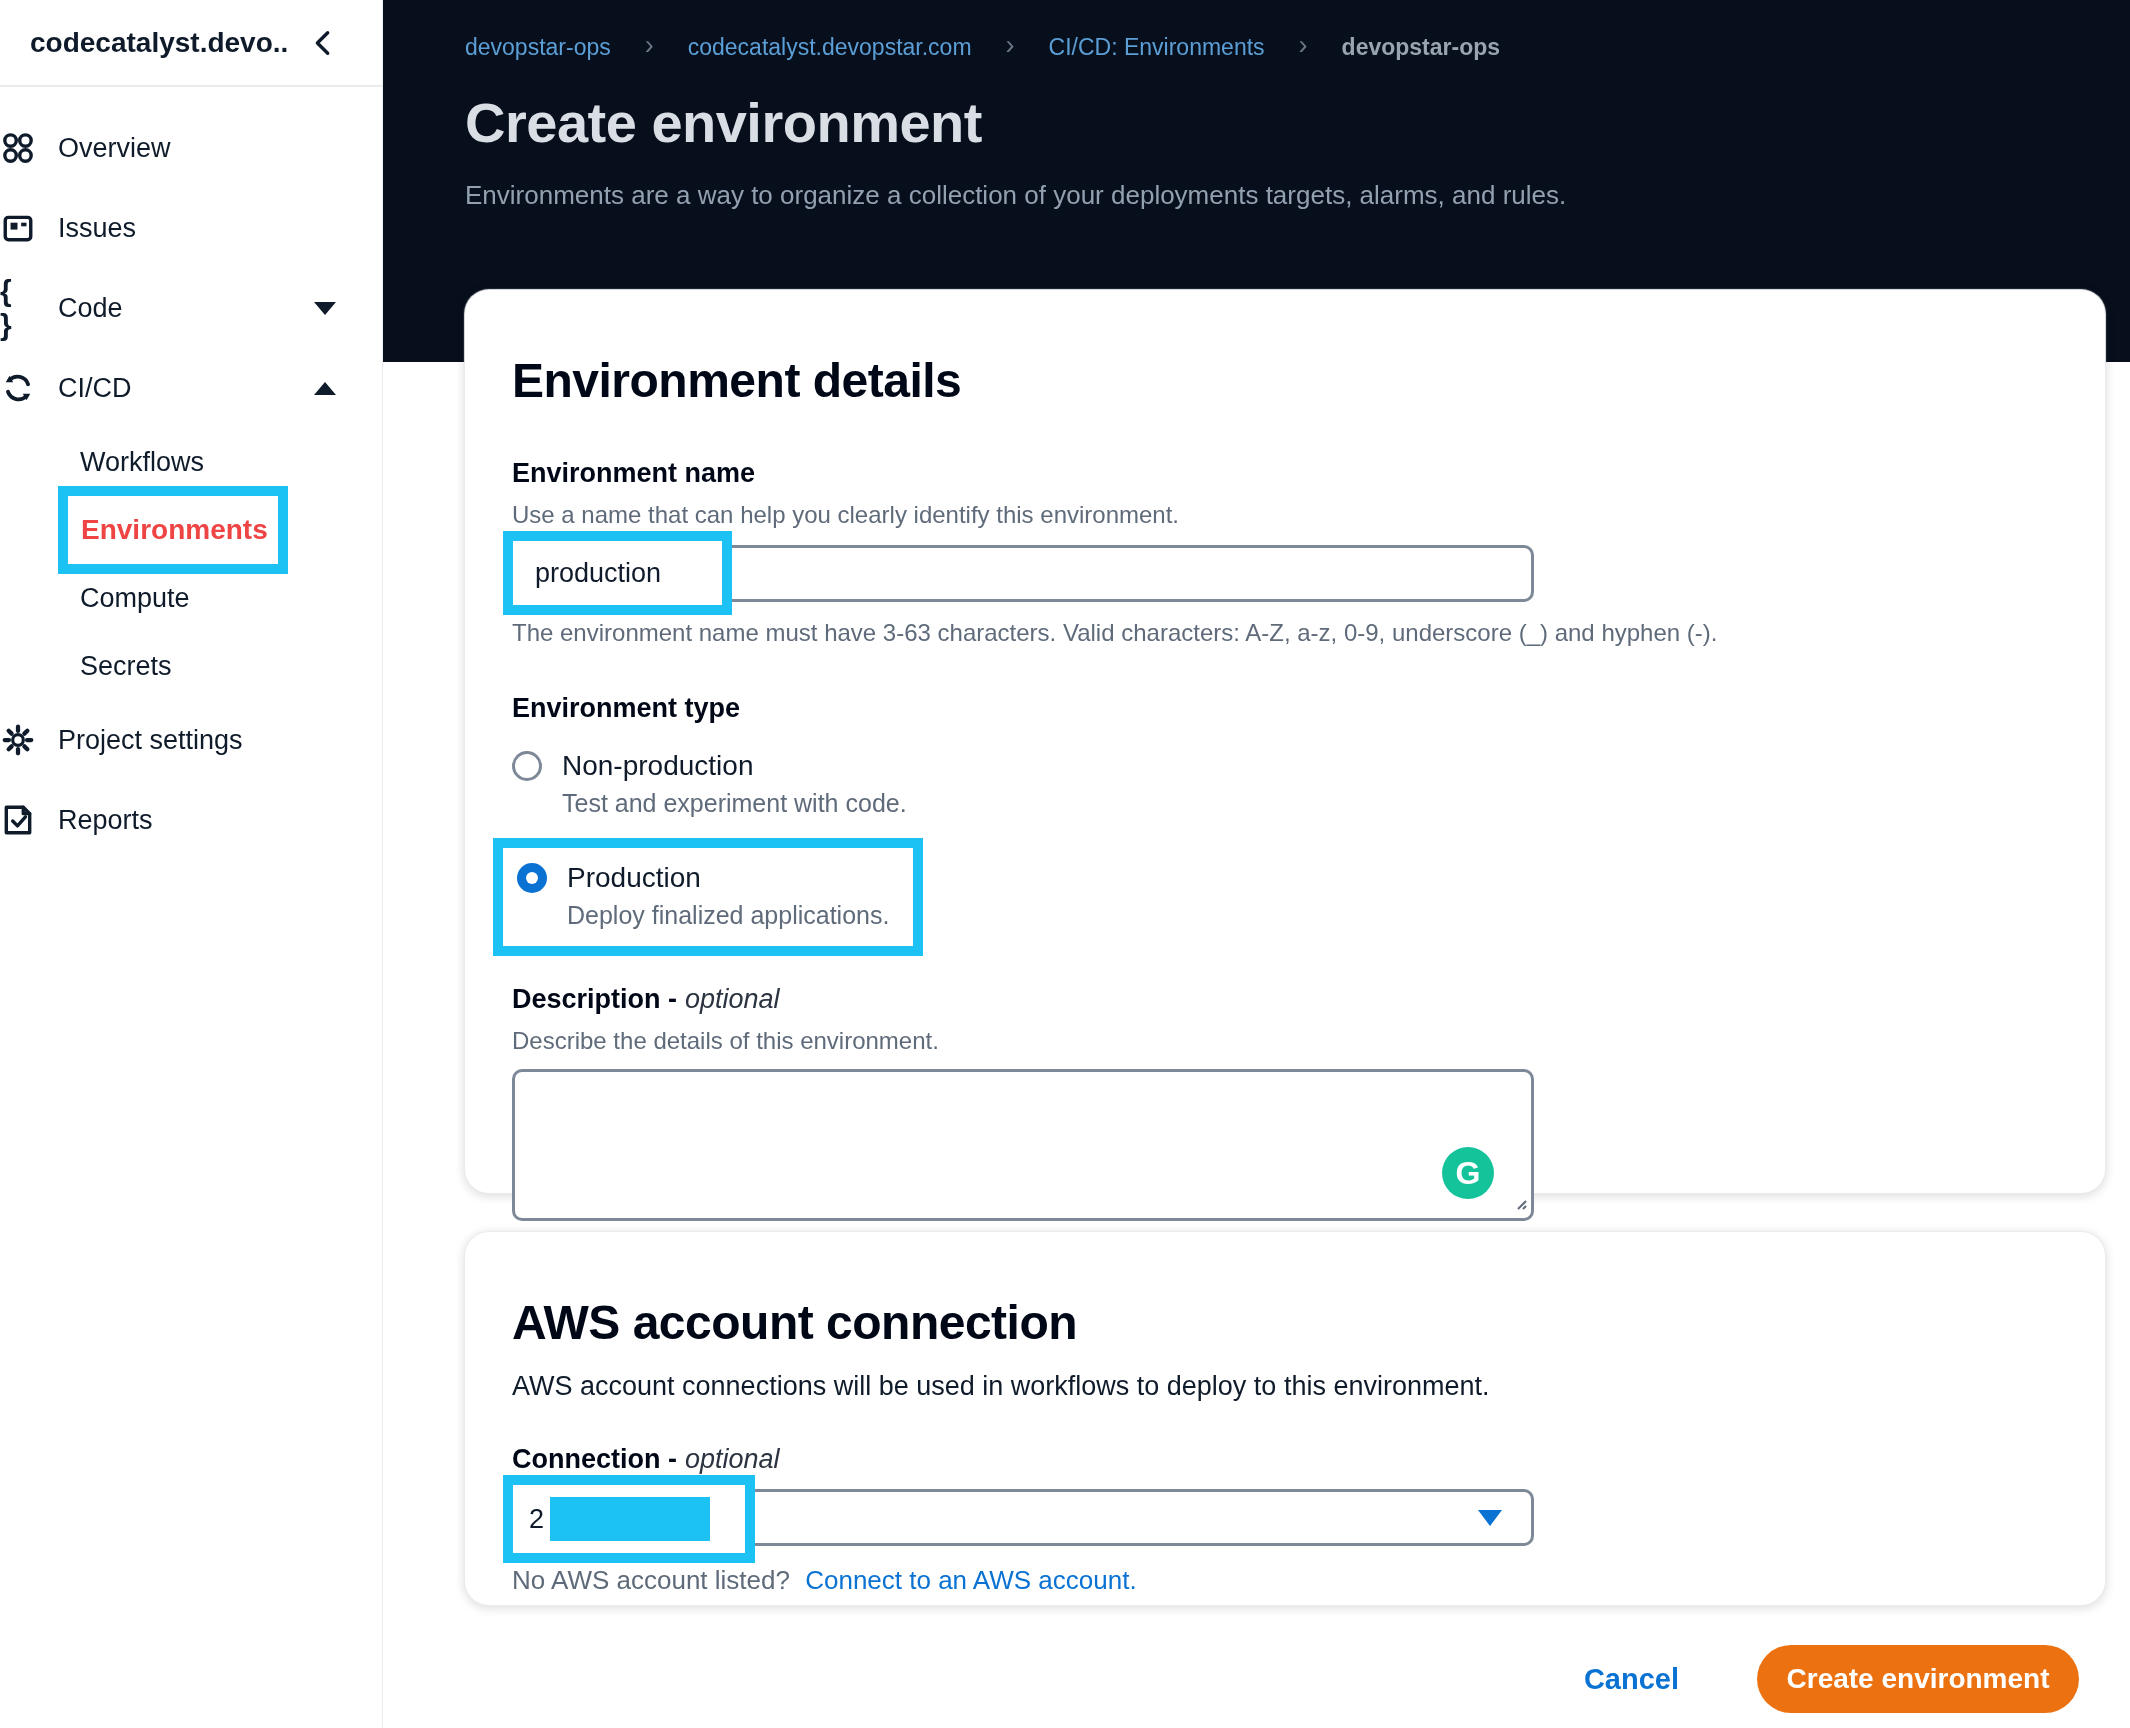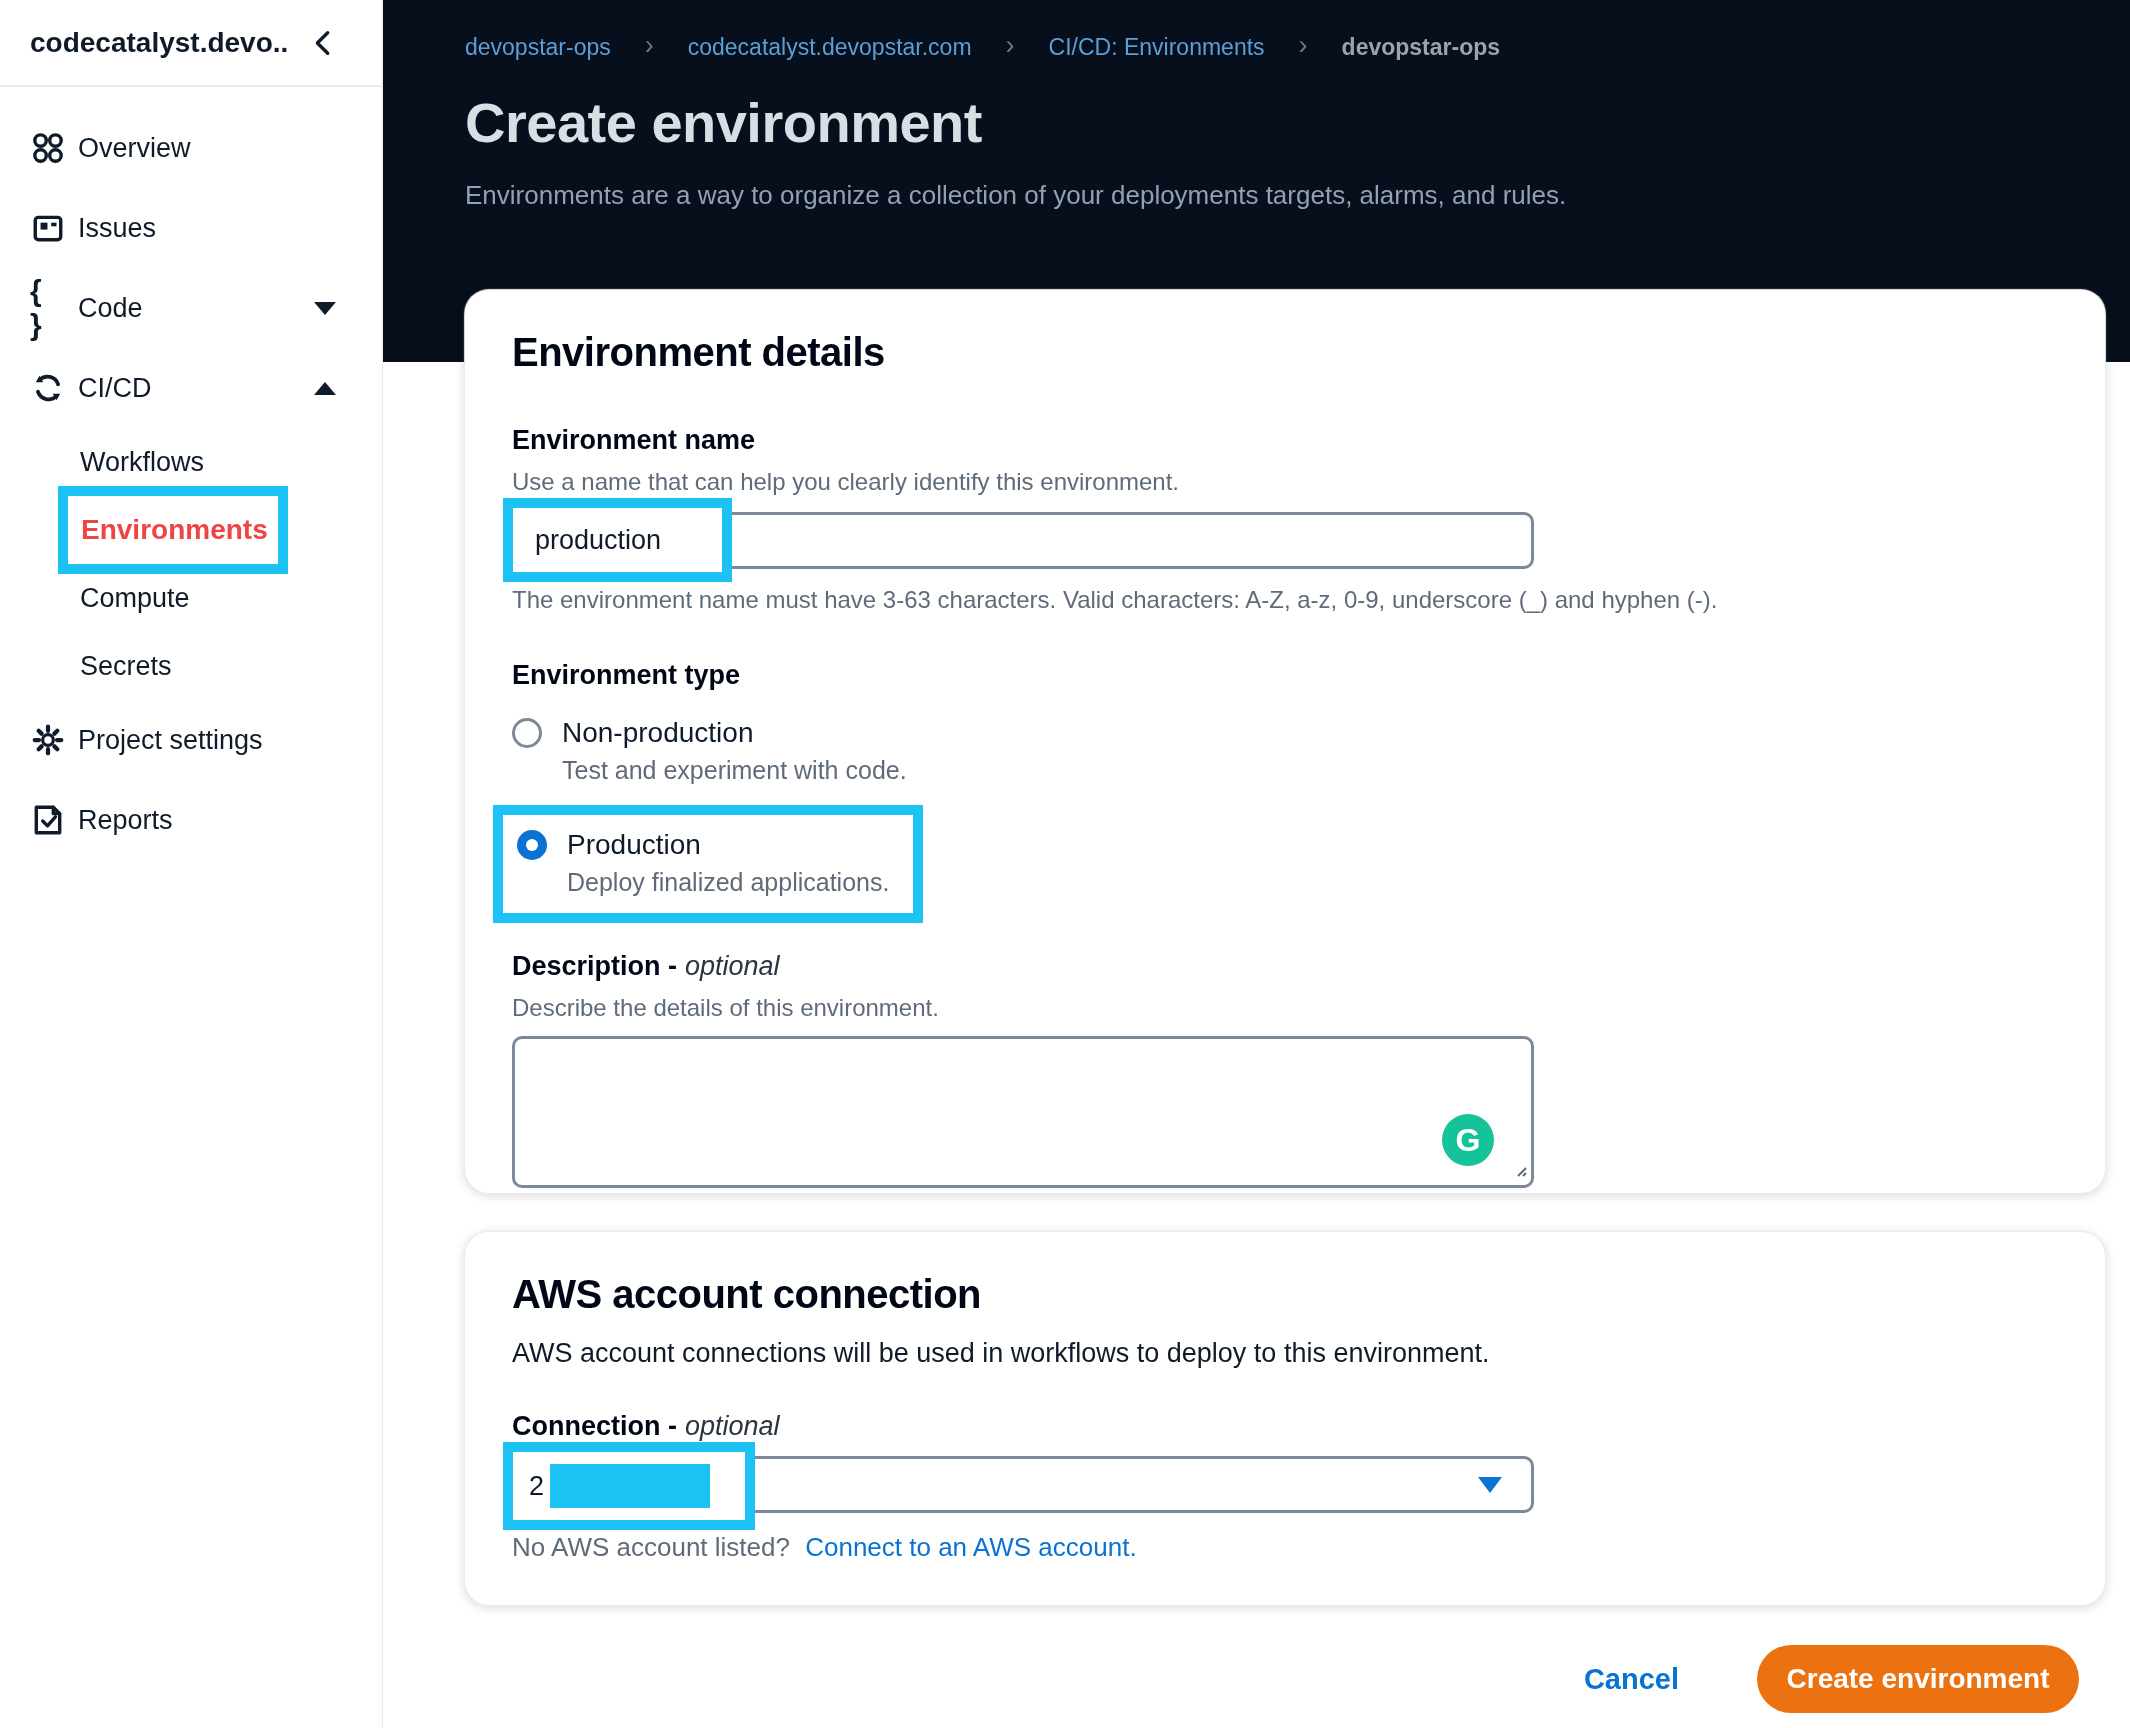--- a/index.html
+++ b/index.html
@@ -22,22 +22,22 @@
     display:flex; align-items:center; justify-content:space-between;
     padding:0 42px 0 30px;
   }
   .project-title {
     font-size:28px; font-weight:800; color:#0f1b2a;
     white-space:nowrap; overflow:hidden; max-width:260px;
   }
   .collapse-btn { width:32px; height:32px; cursor:pointer; display:flex; align-items:center; }
   .nav { padding-top:21px; }
   .nav-item {
-    height:80px; display:flex; align-items:center; gap:12px;
-    padding-left:30px; font-size:27px; color:#0f1b2a; cursor:pointer;
+    height:80px; display:flex; align-items:center; gap:22px;
+    font-size:27px; color:#0f1b2a; cursor:pointer;
   }
   .nav-item .nav-icon { width:36px; height:36px; flex:0 0 36px; display:flex; align-items:center; justify-content:center; }
   .braces { font-size:30px; font-weight:700; letter-spacing:2px; color:#0f1b2a; }
   .caret { margin-left:auto; margin-right:46px; width:0; height:0; }
   .caret-down { border-left:11px solid transparent; border-right:11px solid transparent; border-top:13px solid #0f1b2a; }
   .caret-up { border-left:11px solid transparent; border-right:11px solid transparent; border-bottom:13px solid #0f1b2a; }
   .subnav-item {
     height:68px; display:flex; align-items:center;
     padding-left:80px; font-size:27px; color:#0f1b2a; cursor:pointer;
   }
@@ -65,21 +65,21 @@
 
   
   .card {
     position:absolute; left:465px; width:1640px; background:#ffffff;
     border-radius:24px; z-index:2;
     box-shadow:0 0 1px 1px #e9ebed, 0 2px 10px 2px rgba(0,7,22,0.12);
     padding:0 47px;
   }
   .card-1 { top:290px; height:903px; }
   .card-2 { top:1232px; height:373px; }
-  .card-heading { padding-top:40px; font-size:40px; font-weight:800; color:#000716; letter-spacing:-0.5px; }
+  .card-heading { padding-top:63px; font-size:48px; font-weight:800; color:#000716; letter-spacing:-0.5px; }
   .field-label { margin-top:50px; font-size:27px; font-weight:700; color:#000716; }
   .optional-italic { font-style:italic; font-weight:400; color:#2b3440; margin-left:8px; }
   .field-help { margin-top:12px; font-size:24px; color:#5f6b7a; }
   .constraint { margin-top:17px; font-size:24px; color:#5f6b7a; }
 
   .input-wrap { margin-top:16px; position:relative; width:1022px; height:57px; }
   .text-input {
     width:100%; height:100%; border:3px solid #7d8998; border-radius:10px;
     font-size:27px; font-family:"Liberation Sans", sans-serif; padding:0 20px; color:#0f1b2a;
     outline:none; background:#fff;

